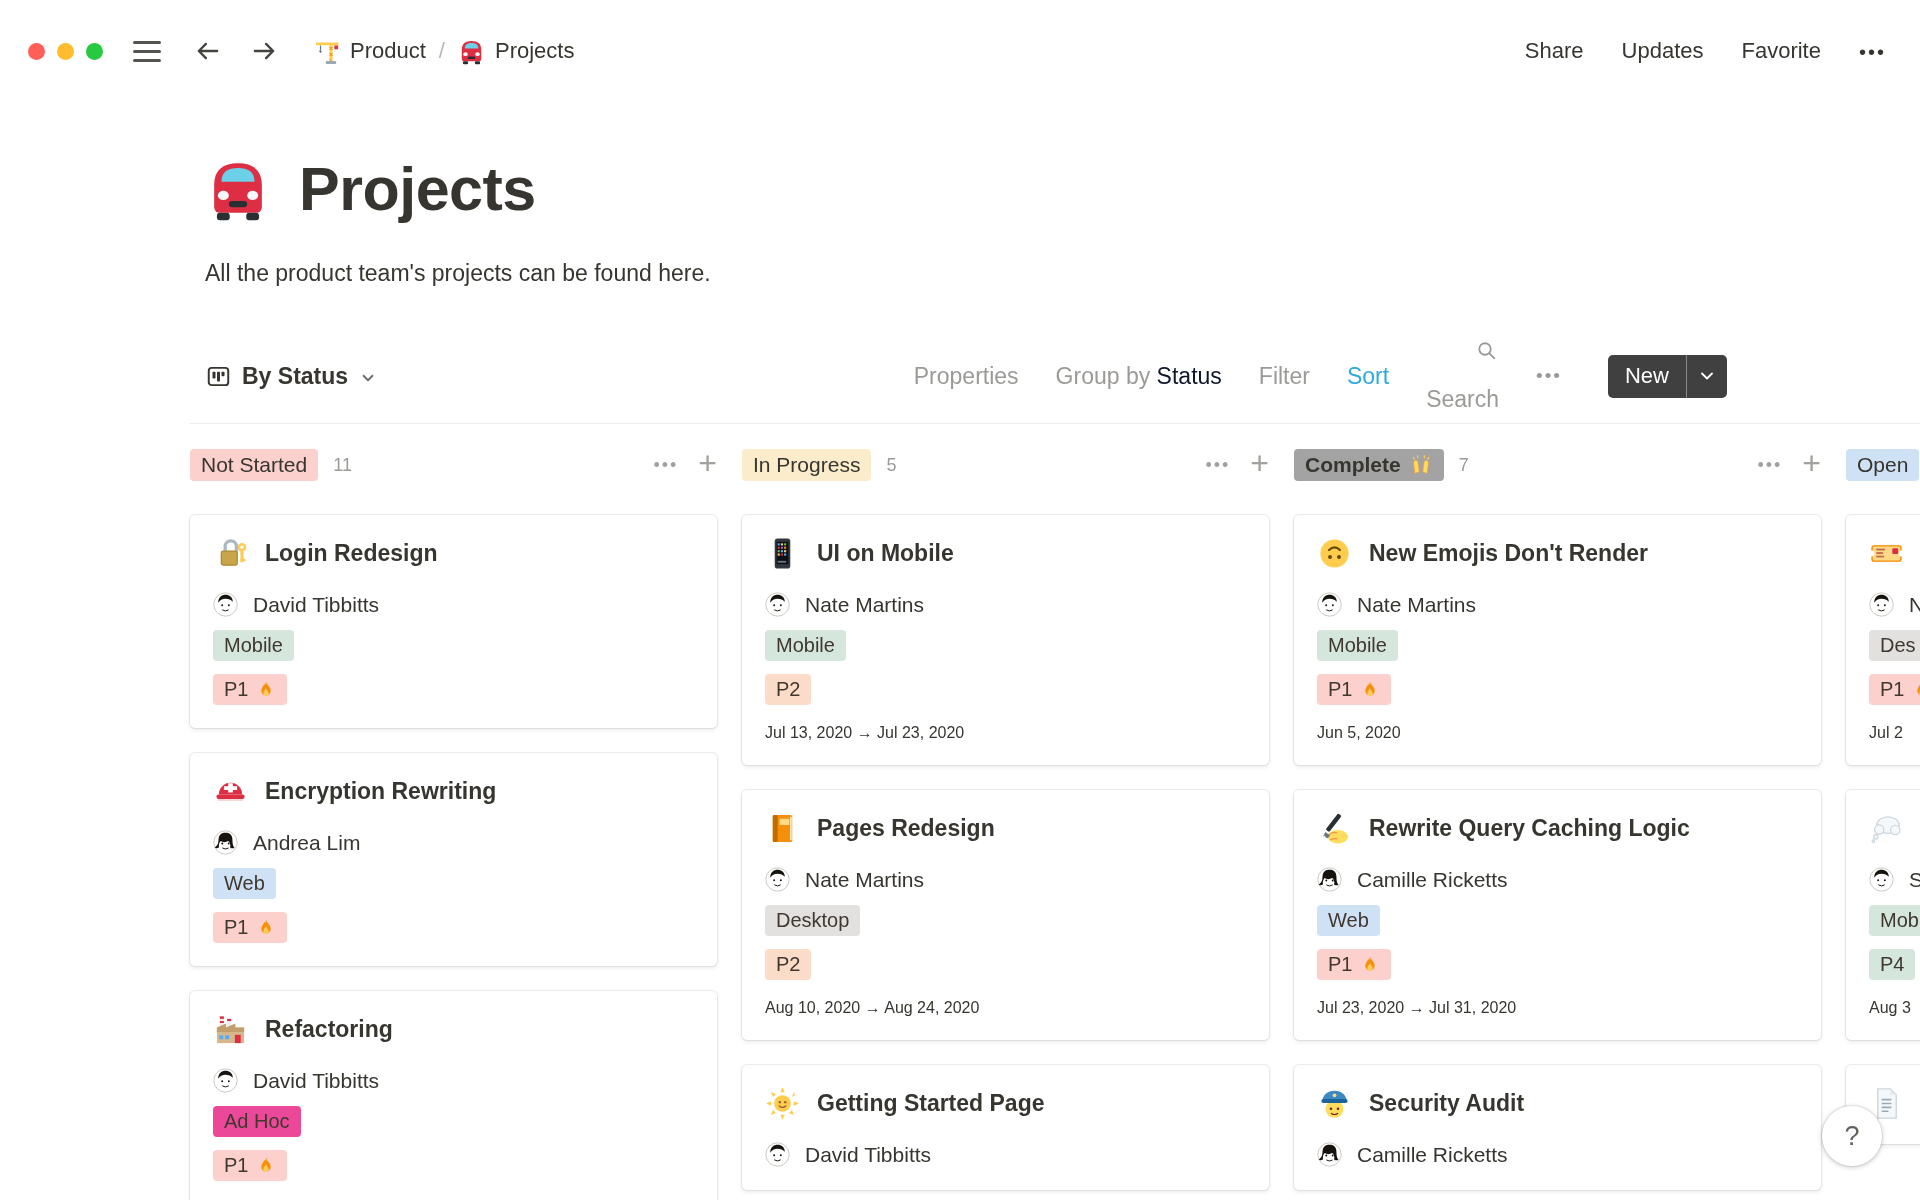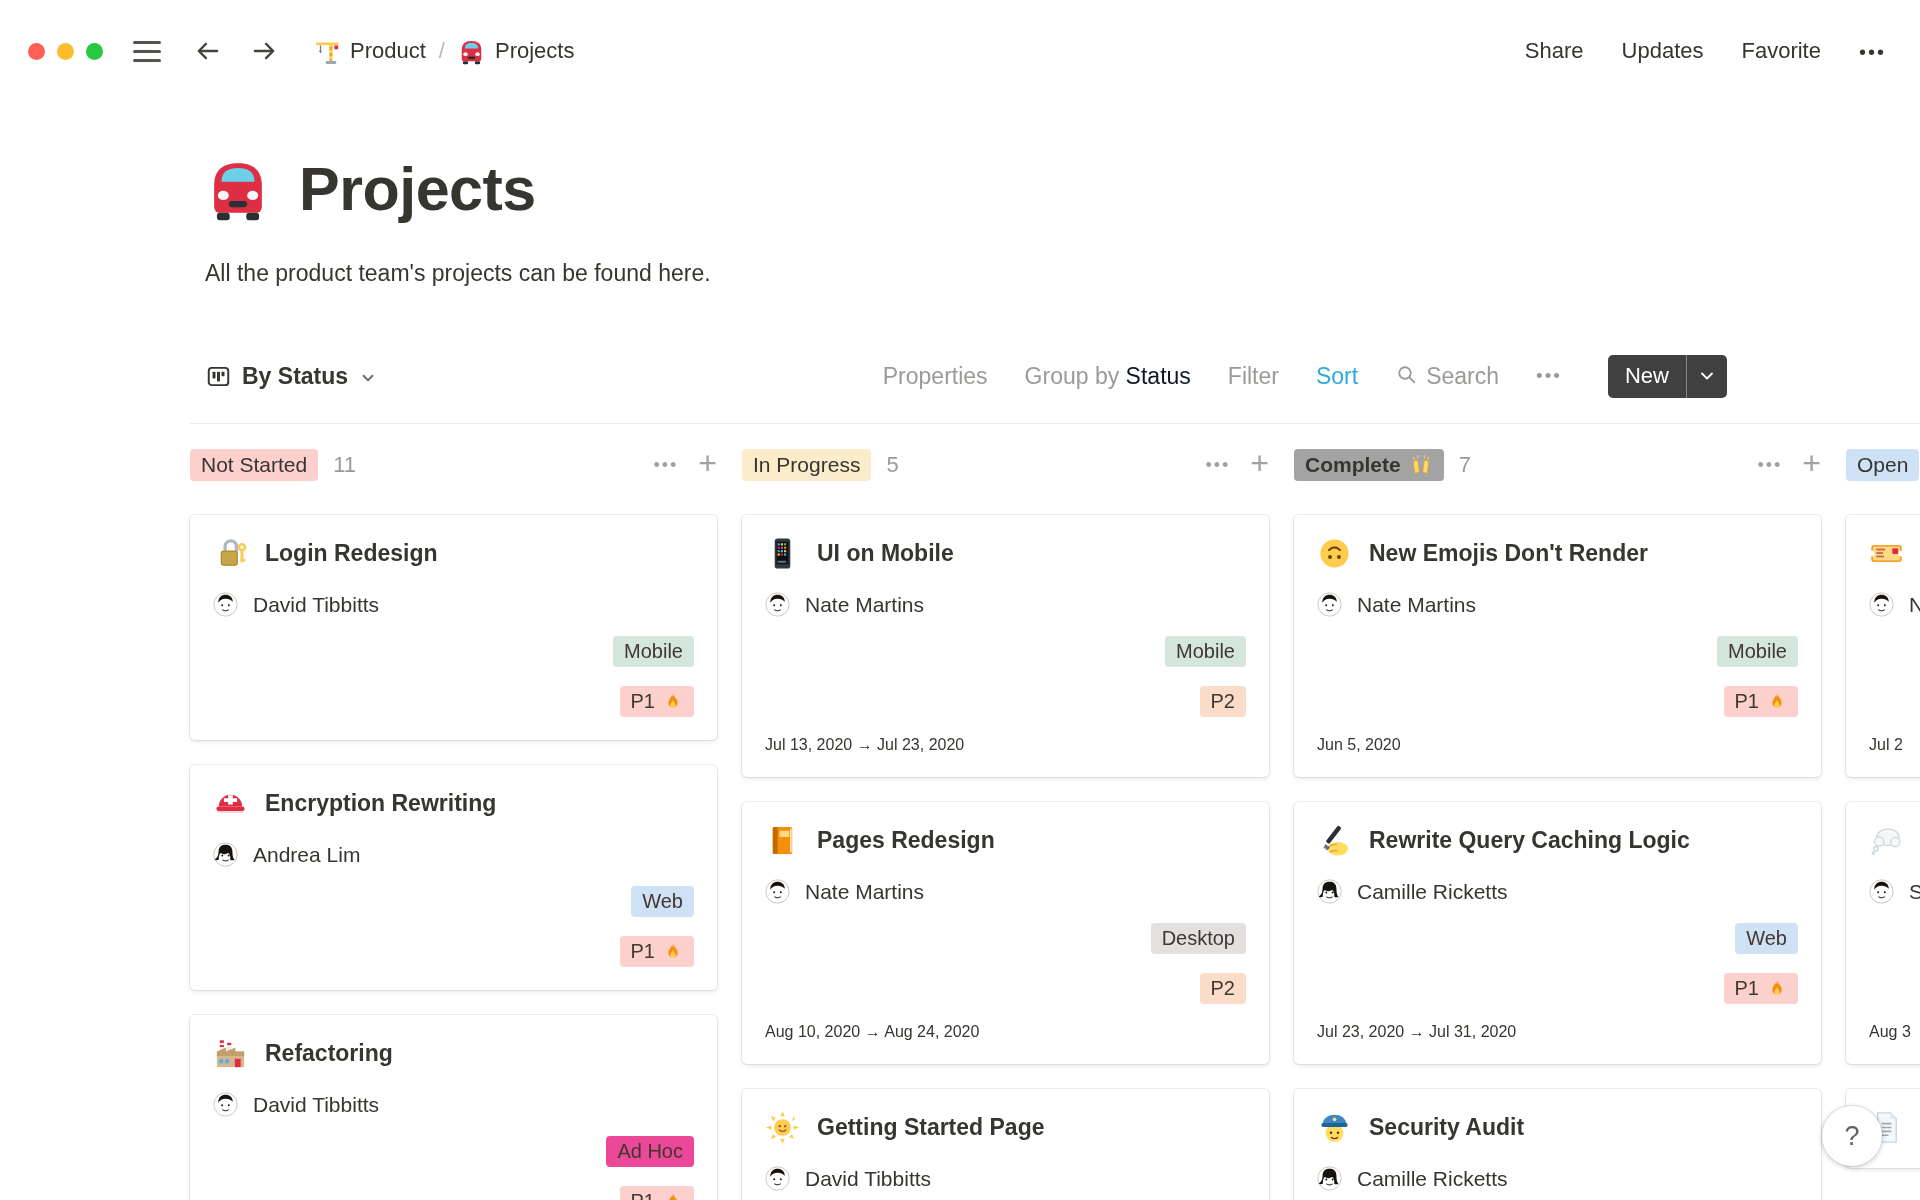--- a/index.html
+++ b/index.html
@@ -35,45 +35,45 @@
   .toolbar{display:flex;align-items:center;margin:66px 193px 0 205px;height:46px;}
   .view-switcher{display:flex;align-items:center;gap:10px;cursor:pointer;}
   .view-switcher .vicon{width:27px;height:27px;}
   .view-label{font-size:23px;font-weight:700;}
   .view-chev{width:20px;height:20px;margin-top:4px;}
   .toolbar-right{margin-left:auto;display:flex;align-items:center;gap:37px;font-size:23px;}
   .tb{cursor:pointer;white-space:nowrap;}
   .muted{color:#9B9A97;}
   .strong{color:#0f172a;}
   .blue{color:#2EAADC;}
-  .tb.search{display:flex;align-items:flex-start;gap:7px;}
+  .tb.search{display:flex;align-items:flex-end;gap:23px;flex-direction:column;}
   .tb.search .sicon{width:24px;height:24px;}
   .tb.dots{letter-spacing:2px;font-size:19px;color:#9B9A97;}
   .new-btn{display:flex;align-items:stretch;background:#404040;border-radius:5px;color:#fff;overflow:hidden;cursor:pointer;margin-left:9px;}
   .new-label{padding:8px 17px 9px 17px;font-size:22px;}
   .new-chev{display:flex;align-items:center;padding:0 11px;border-left:1px solid rgba(255,255,255,.38);}
   .new-chev svg{width:18px;height:18px;}
   .divider{height:1px;background:#EDECE9;margin:24px 0 0 190px;}
   
   .board{display:flex;gap:25px;padding-left:190px;margin-top:16px;width:1920px;overflow:hidden;align-items:flex-start;}
   .column{width:527px;flex:none;}
   .col-head{display:flex;align-items:center;height:50px;}
   .badge{display:inline-flex;align-items:center;gap:8px;font-size:21px;padding:4px 11px;border-radius:4px;color:#37352F;cursor:pointer;white-space:nowrap;}
   .badge .bemoji{width:24px;height:24px;}
-  .count{margin-left:15px;font-size:22px;color:#9B9A97;}
+  .count{margin-left:15px;font-size:18px;color:#9B9A97;}
   .col-actions{margin-left:auto;display:flex;align-items:center;gap:20px;color:#A3A19D;}
   .col-more{letter-spacing:2px;font-size:18px;cursor:pointer;}
   .col-add{font-size:32px;font-weight:300;line-height:1;cursor:pointer;margin-top:-4px;}
   .card{background:#fff;border-radius:5px;padding:21px 23px 23px 23px;margin-top:25px;cursor:pointer;
         box-shadow:0 0 0 1px rgba(15,15,15,.07), 0 2px 5px rgba(15,15,15,.09);}
   .card-title{display:flex;align-items:center;gap:17px;font-size:23px;font-weight:700;white-space:nowrap;overflow:hidden;}
   .card-title .cicon{width:35px;height:35px;flex:none;}
   .assignee{display:flex;align-items:center;gap:15px;margin-top:21px;font-size:21px;white-space:nowrap;}
   .avatar{width:25px;height:25px;flex:none;}
-  .tag-row{margin-top:19px;text-align:right;}
+  .tag-row{margin-top:13px;}
   .tag{display:inline-flex;align-items:center;gap:8px;font-size:20px;padding:4px 11px;border-radius:4px;color:#40382F;white-space:nowrap;}
   .tag .ficon{width:20px;height:20px;}
   .card-date{margin-top:19px;font-size:16px;white-space:nowrap;}
   
   .help-btn{position:absolute;right:38px;bottom:34px;width:60px;height:60px;border-radius:50%;background:#fff;
     box-shadow:0 1px 5px rgba(15,15,15,.25), 0 0 0 1px rgba(15,15,15,.06);
     display:flex;align-items:center;justify-content:center;font-size:27px;color:#64615C;cursor:pointer;}
 </style>
 </head>
 <body>

